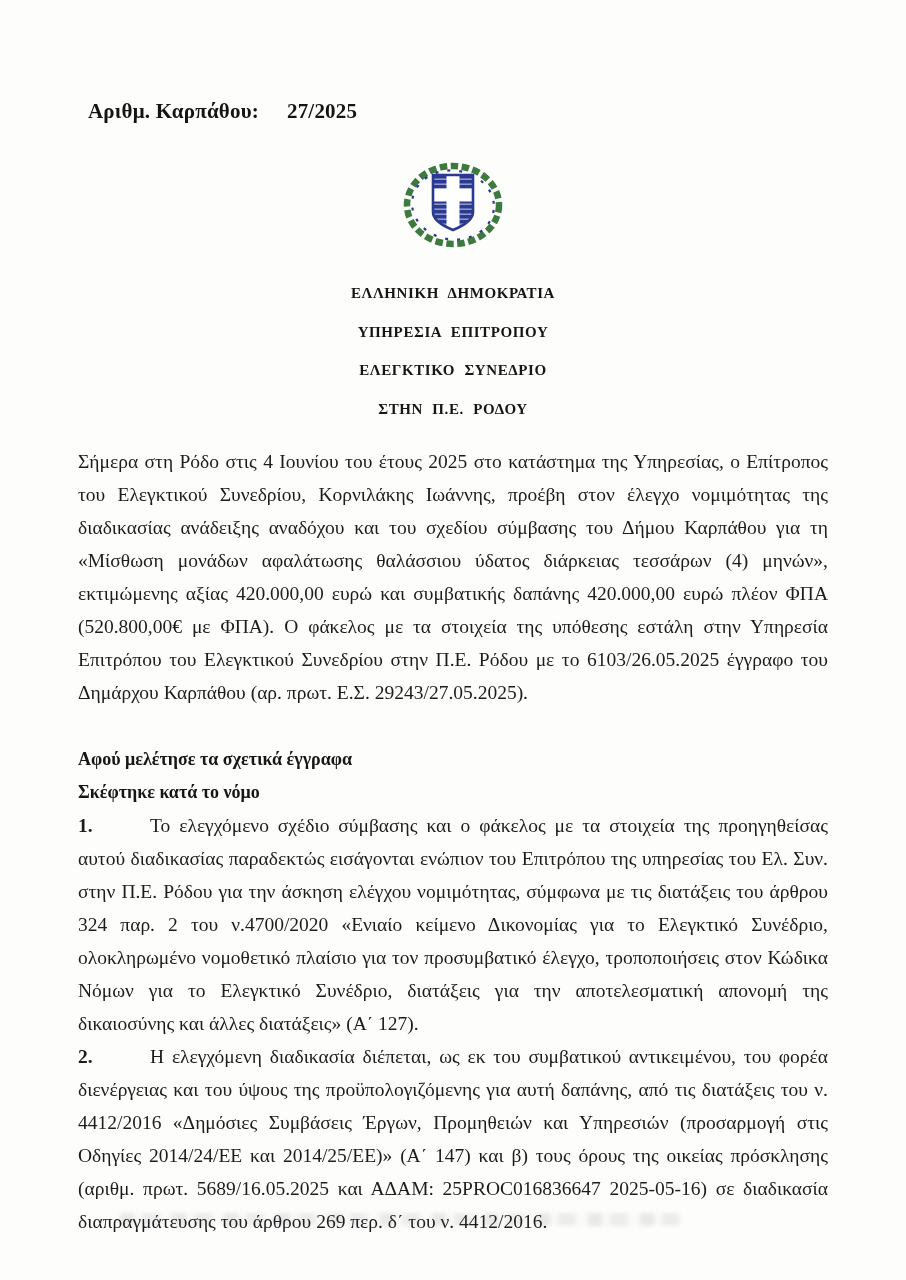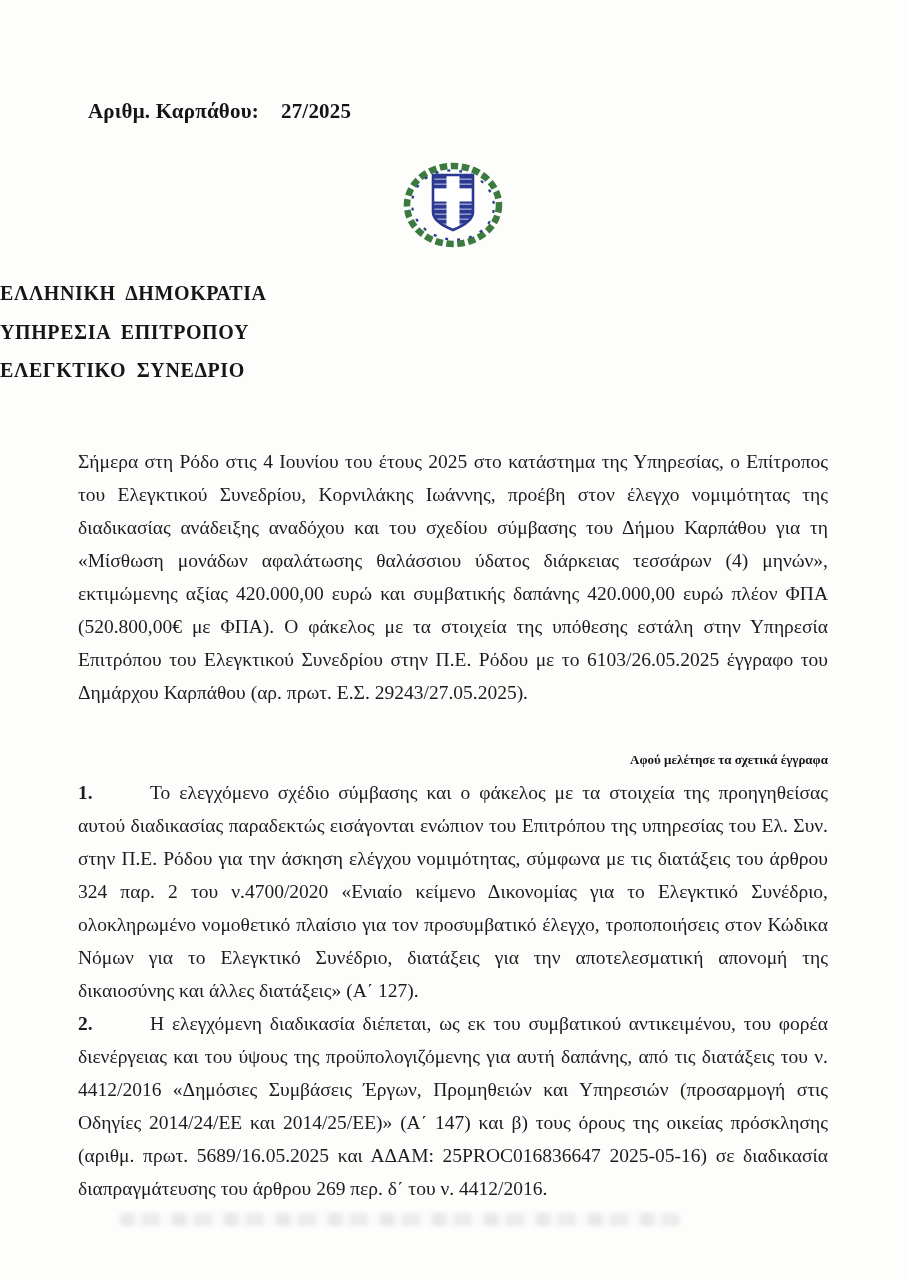--- a/index.html
+++ b/index.html
@@ -12,42 +12,42 @@
     font-family:"Liberation Serif","DejaVu Serif",serif;
     color:#1c1c1c;
     overflow:hidden;
     box-shadow:0 0 4px rgba(0,0,0,.2);
   }
   .act-number{
     position:absolute;top:99px;left:88px;
     font-size:21px;font-weight:bold;color:#141414;
     letter-spacing:.2px;
   }
-  .act-number .val{margin-left:22px;}
+  .act-number .val{margin-left:28px;}
   .emblem{
     position:absolute;top:160px;left:50%;
     transform:translateX(-50%);
     width:102px;height:90px;
   }
   .header-block{
     position:absolute;top:274px;left:0;width:100%;
-    text-align:left;
-    font-size:20px;font-weight:bold;color:#161616;
+    text-align:center;
+    font-size:15px;font-weight:bold;color:#161616;
     line-height:38.5px;
     letter-spacing:.6px;word-spacing:5px;
   }
   .content{
     position:absolute;top:445px;left:78px;width:750px;
     font-size:19.5px;line-height:33px;
     text-align:justify;
   }
   .content p{margin:0;}
   .section-heading{
-    margin:0;text-align:right;
-    font-size:13px;font-weight:bold;line-height:33px;color:#161616;
+    margin:0;text-align:left;
+    font-size:18px;font-weight:bold;line-height:33px;color:#161616;
   }
   .section-heading.first{margin-top:34px;}
   .numbered{position:relative;text-indent:72px;margin-top:0;}
   .numbered .num{
     position:absolute;left:0;top:0;
     text-indent:0;font-weight:bold;
   }
   
   .bleed{
     position:absolute;top:1213px;left:120px;width:560px;height:13px;
@@ -88,26 +88,28 @@
         <rect x="31" y="28.5" width="40" height="13" fill="#ffffff"></rect>
       </g>
       <path d="M31,15 H71 V52 Q71,62 51,70 Q31,62 31,52 Z" fill="none" stroke="#2b3990" stroke-width="2.6"></path>
     </svg>
   </div>
 
   <div class="header-block">
     <div>ΕΛΛΗΝΙΚΗ ΔΗΜΟΚΡΑΤΙΑ</div>
     <div>ΥΠΗΡΕΣΙΑ ΕΠΙΤΡΟΠΟΥ</div>
     <div>ΕΛΕΓΚΤΙΚΟ ΣΥΝΕΔΡΙΟ</div>
+    <div>ΣΤΗΝ Π.Ε. ΡΟΔΟΥ</div>
   </div>
 
   <div class="content">
     <p class="intro">Σήμερα στη Ρόδο στις 4 Ιουνίου του έτους 2025 στο κατάστημα της Υπηρεσίας, ο Επίτροπος του Ελεγκτικού Συνεδρίου, Κορνιλάκης Ιωάννης, προέβη στον έλεγχο νομιμότητας της διαδικασίας ανάδειξης αναδόχου και του σχεδίου σύμβασης του Δήμου Καρπάθου για τη «Μίσθωση μονάδων αφαλάτωσης θαλάσσιου ύδατος διάρκειας τεσσάρων (4) μηνών», εκτιμώμενης αξίας 420.000,00 ευρώ και συμβατικής δαπάνης 420.000,00 ευρώ πλέον ΦΠΑ (520.800,00€ με ΦΠΑ). Ο φάκελος με τα στοιχεία της υπόθεσης εστάλη στην Υπηρεσία Επιτρόπου του Ελεγκτικού Συνεδρίου στην Π.Ε. Ρόδου με το 6103/26.05.2025 έγγραφο του Δημάρχου Καρπάθου (αρ. πρωτ. Ε.Σ. 29243/27.05.2025).</p>
 
     <p class="section-heading first">Αφού μελέτησε τα σχετικά έγγραφα</p>
+    <p class="section-heading">Σκέφτηκε κατά το νόμο</p>
 
     <p class="numbered"><span class="num">1.</span><span>Το ελεγχόμενο σχέδιο σύμβασης και ο φάκελος με τα στοιχεία της προηγηθείσας αυτού διαδικασίας παραδεκτώς εισάγονται ενώπιον του Επιτρόπου της υπηρεσίας του Ελ. Συν. στην Π.Ε. Ρόδου για την άσκηση ελέγχου νομιμότητας, σύμφωνα με τις διατάξεις του άρθρου 324 παρ. 2 του ν.4700/2020 «Ενιαίο κείμενο Δικονομίας για το Ελεγκτικό Συνέδριο, ολοκληρωμένο νομοθετικό πλαίσιο για τον προσυμβατικό έλεγχο, τροποποιήσεις στον Κώδικα Νόμων για το Ελεγκτικό Συνέδριο, διατάξεις για την αποτελεσματική απονομή της δικαιοσύνης και άλλες διατάξεις» (Α΄ 127).</span></p>
 
     <p class="numbered"><span class="num">2.</span><span>Η ελεγχόμενη διαδικασία διέπεται, ως εκ του συμβατικού αντικειμένου, του φορέα διενέργειας και του ύψους της προϋπολογιζόμενης για αυτή δαπάνης, από τις διατάξεις του ν. 4412/2016 «Δημόσιες Συμβάσεις Έργων, Προμηθειών και Υπηρεσιών (προσαρμογή στις Οδηγίες 2014/24/ΕΕ και 2014/25/ΕΕ)» (Α΄ 147) και β) τους όρους της οικείας πρόσκλησης (αριθμ. πρωτ. 5689/16.05.2025 και ΑΔΑΜ: 25PROC016836647 2025-05-16) σε διαδικασία διαπραγμάτευσης του άρθρου 269 περ. δ΄ του ν. 4412/2016.</span></p>
   </div>
 
   <div class="bleed"></div>
 
 </div>
 

